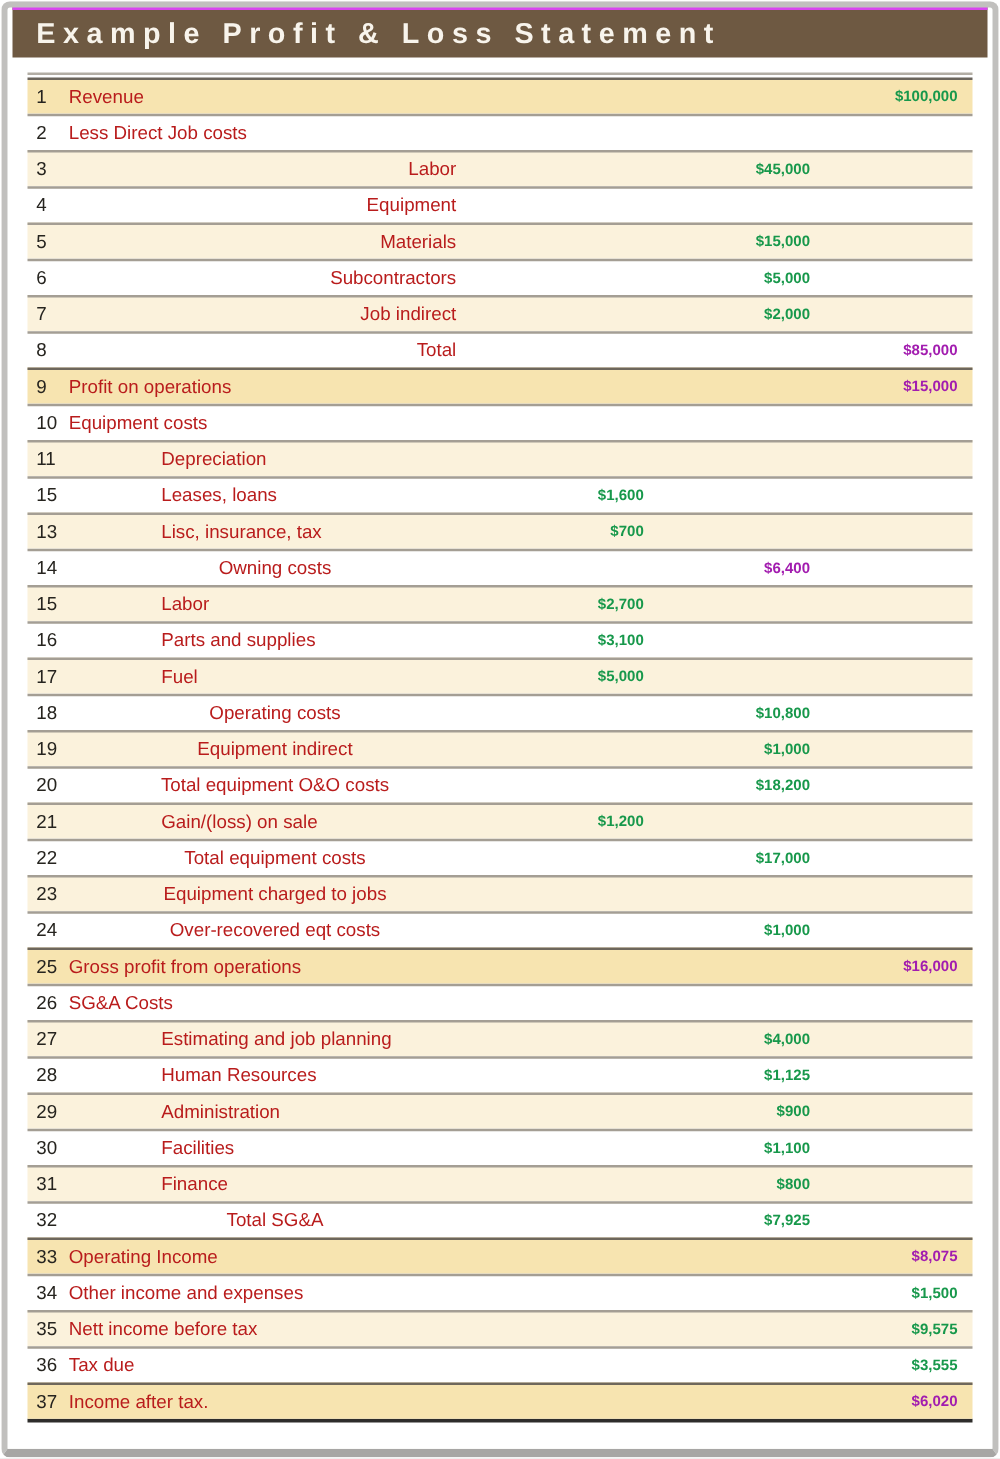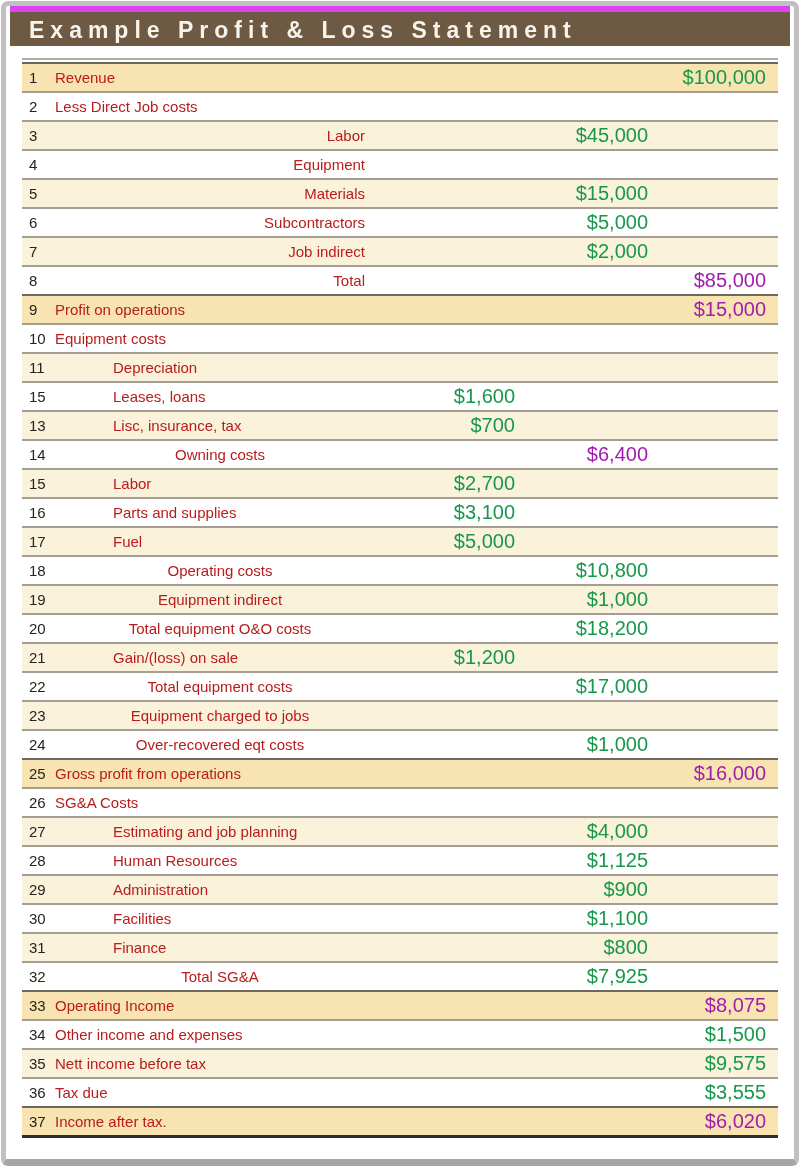--- a/index.html
+++ b/index.html
@@ -15,21 +15,21 @@
     border: 5px solid #c1c0be;
     border-bottom: 7px solid #a7a6a4;
     border-radius: 7px;
     pointer-events: none;
     z-index: 5;
   }
   .header-bar {
     position: absolute; left: 10px; right: 10px; top: 5px;
     height: 41px;
     background: #6e5942;
-    border-top: 7px solid #d946ef;
+    border-top: 3px solid #d946ef;
     box-sizing: border-box;
   }
   .page-title {
     color: #f8f4ec;
     font-size: 23px;
     font-weight: bold;
     letter-spacing: 6px;
     line-height: 37px;
     padding-left: 19px;
     white-space: nowrap;
@@ -50,26 +50,26 @@
   .row.hl    { background: #f7e4b0; border-top-color: #6e675c; }
   .num {
     position: absolute; left: 7px; top: 0; line-height: 27px;
     font-size: 15px; color: #26241f;
   }
   .label {
     position: absolute; top: 0; line-height: 27px;
     font-size: 15px; color: #b91c1c; white-space: nowrap;
   }
   .L0 { left: 33px; }
-  .L1 { left: 91px; }
+  .L1 { left: 107px; }
   .R1 { left: 33px; width: 310px; text-align: right; }
   .R2 { left: 33px; width: 330px; text-align: center; }
   .value {
     position: absolute; top: 0; line-height: 27px;
-    font-size: 20px; font-weight: normal; white-space: nowrap;
+    font-size: 12px; font-weight: bold; white-space: nowrap;
   }
   .colA { right: 263px; text-align: center; }
   .colB { right: 130px; }
   .colC { right: 12px; }
   .green { color: #17984b; }
   .blue  { color: #1a5ba6; margin-top: 36px; }
   .black { color: #a21caf; }
 </style>
 </head>
 <body>

